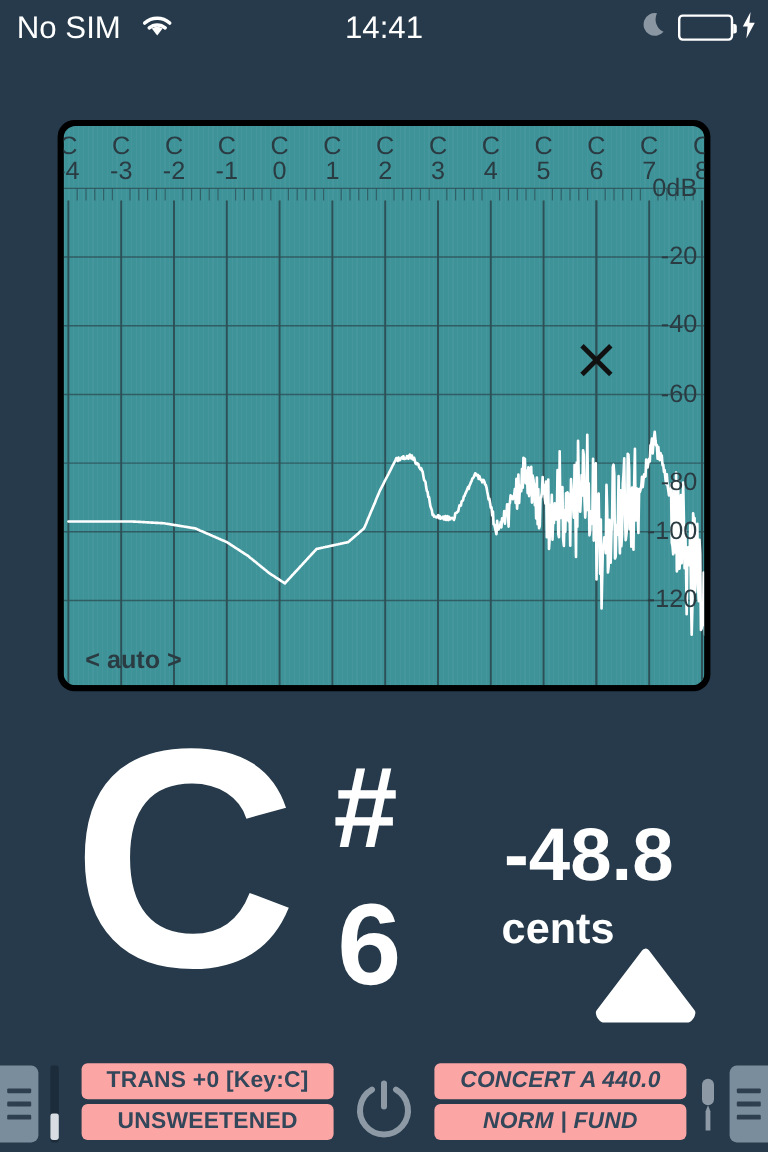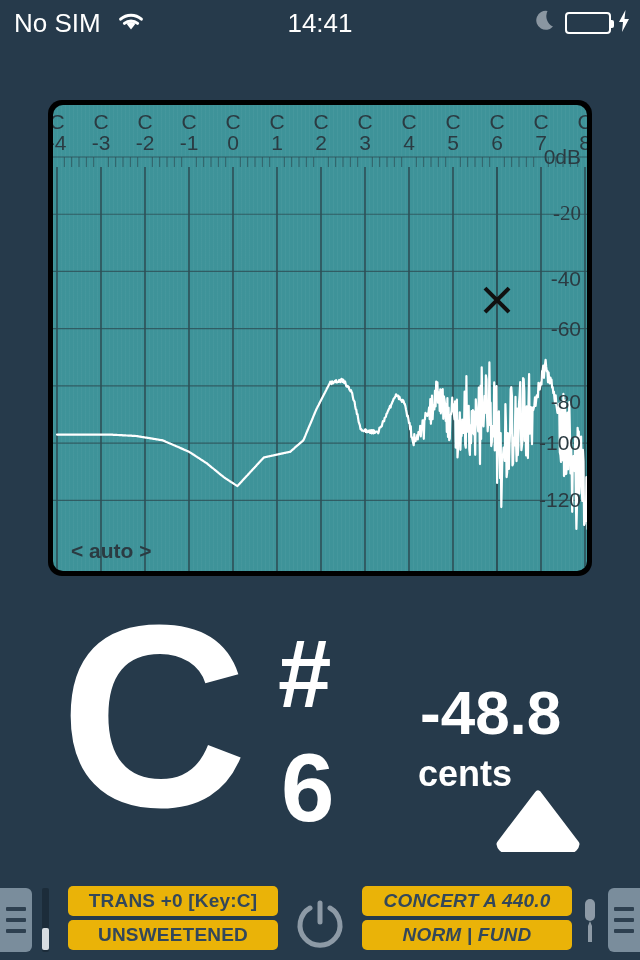--- a/index.html
+++ b/index.html
@@ -241,21 +241,21 @@
   .toolbar-col {
     position: absolute;
     top: 6px;
     display: flex;
     flex-direction: column;
     gap: 4px;
   }
   #left-buttons { left: 68px; width: 210px; }
   #right-buttons { left: 362px; width: 210px; font-style: italic; }
   .pill-btn {
-    background: #eab308;
+    background: #fca5a5;
     color: #33475a;
     border-radius: 5px;
     height: 30px;
     line-height: 30px;
     text-align: center;
     font-size: 19px;
     font-weight: 700;
     letter-spacing: 0.2px;
   }
   #power-button {
@@ -420,22 +420,22 @@
         <div class="note-tick-label" style="left: 268px; top: 6px;"><span>C</span><span class="oct">2</span></div>
         <div class="note-tick-label" style="left: 312px; top: 6px;"><span>C</span><span class="oct">3</span></div>
         <div class="note-tick-label" style="left: 356px; top: 6px;"><span>C</span><span class="oct">4</span></div>
         <div class="note-tick-label" style="left: 400px; top: 6px;"><span>C</span><span class="oct">5</span></div>
         <div class="note-tick-label" style="left: 444px; top: 6px;"><span>C</span><span class="oct">6</span></div>
         <div class="note-tick-label" style="left: 488px; top: 6px;"><span>C</span><span class="oct">7</span></div>
         <div class="note-tick-label" style="left: 532px; top: 6px;"><span>C</span><span class="oct">8</span></div>
       </div>
     <div id="y-axis-labels">
         <div class="db-label" style="top: 41px;">0dB</div>
-        <div class="db-label" style="top: 98.2308px; font-family: Liberation Serif, serif;">-20</div>
-        <div class="db-label" style="top: 155.462px; margin-top: 8px;">-40</div>
+        <div class="db-label" style="top: 98.2308px;">-20</div>
+        <div class="db-label" style="top: 155.462px;">-40</div>
         <div class="db-label" style="top: 212.692px;">-60</div>
         <div class="db-label" style="top: 286px;">-80</div>
         <div class="db-label" style="top: 327.154px;">-100</div>
         <div class="db-label" style="top: 384.385px;">-120</div>
       </div>
 
     <div id="auto-label">&lt; auto &gt;</div>
   </div>
 </div>
 

